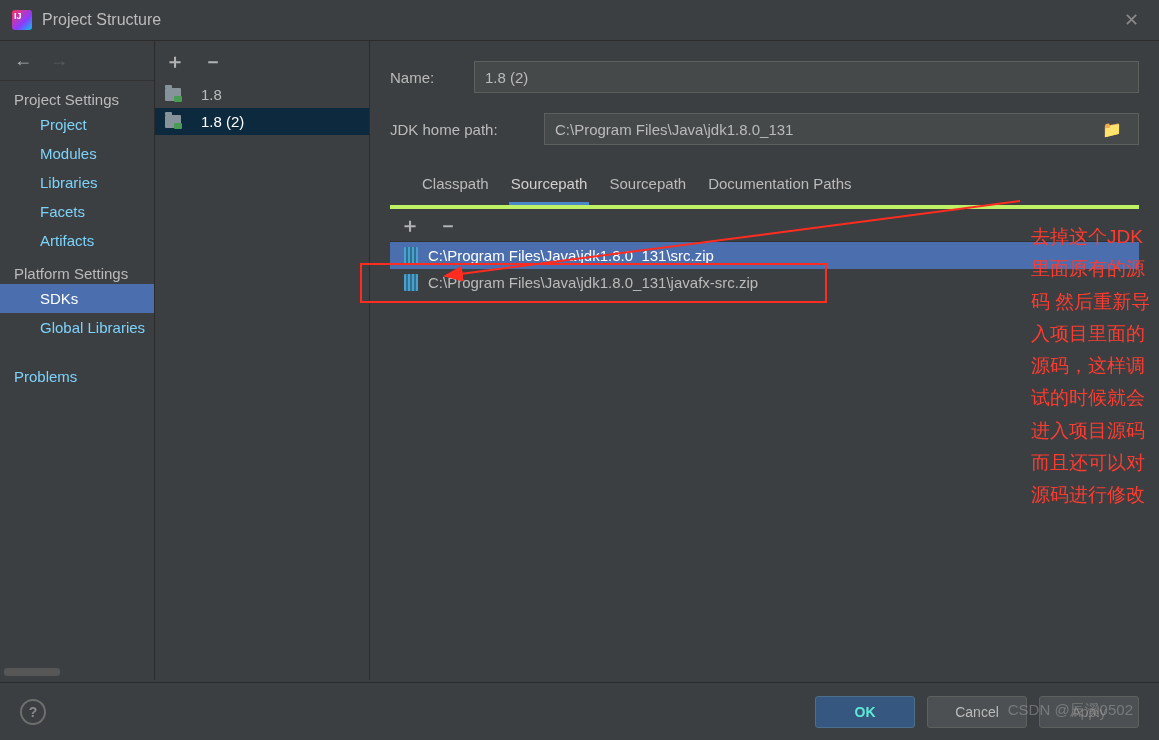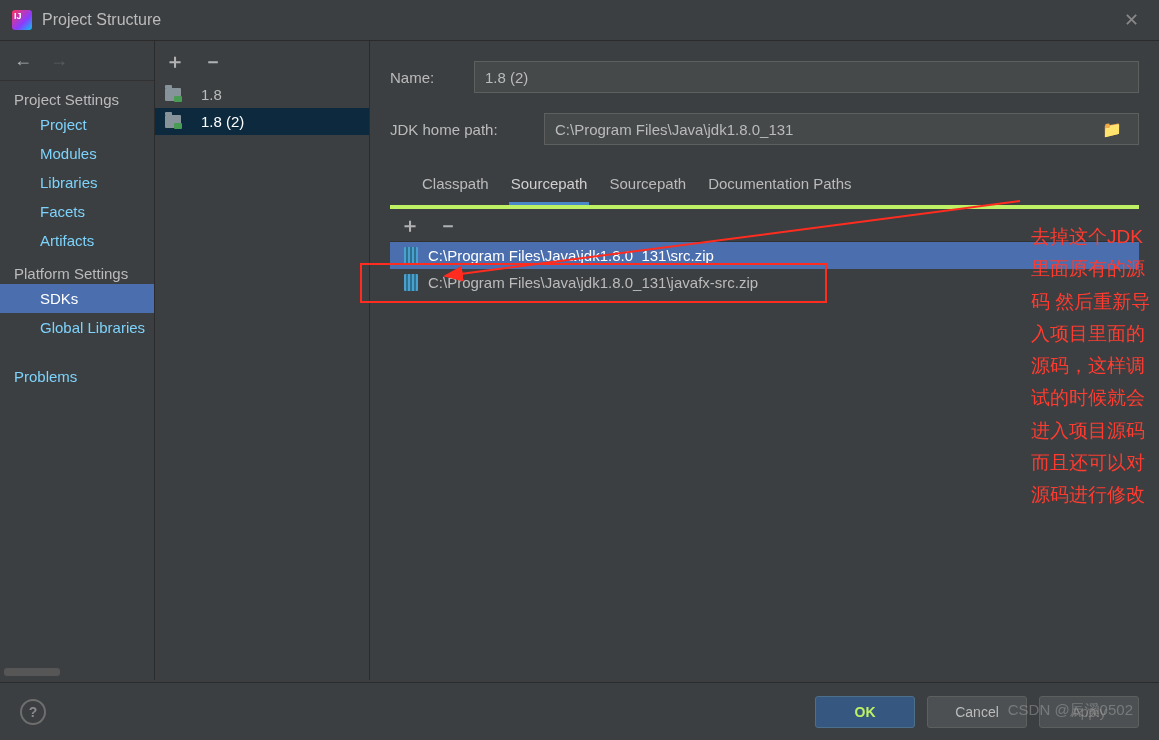--- a/index.html
+++ b/index.html
@@ -224,21 +224,21 @@
 .btn {
   min-width:100px; height:32px;
   display:flex;align-items:center;justify-content:center;
   border:1px solid #5e6060;
   background:#4c5052;
   color:#bbbbbb;
   font-size:14px;
   cursor:pointer;
   border-radius:3px;
 }
-.btn.primary { background:#365880; border-color:#4c708c; color:#bef264; font-weight:bold;}
+.btn.primary { background:#365880; border-color:#4c708c; color:#5eead4; font-weight:bold;}
 .btn.dim { color:#777; }
 
 .watermark {
   position:absolute;
   bottom:20px; right:26px;
   color:rgba(200,200,200,0.35);
   font-size:15px;
   pointer-events:none;
 }
 </style>

